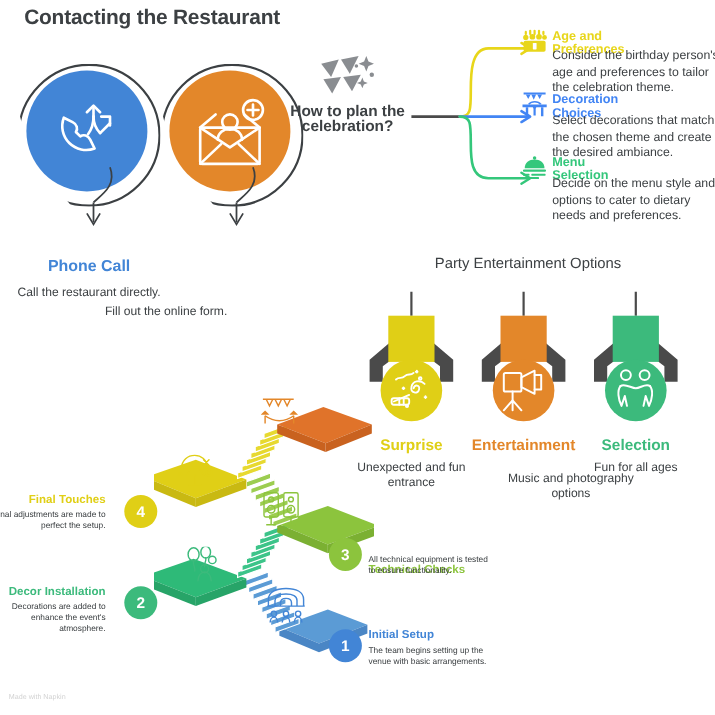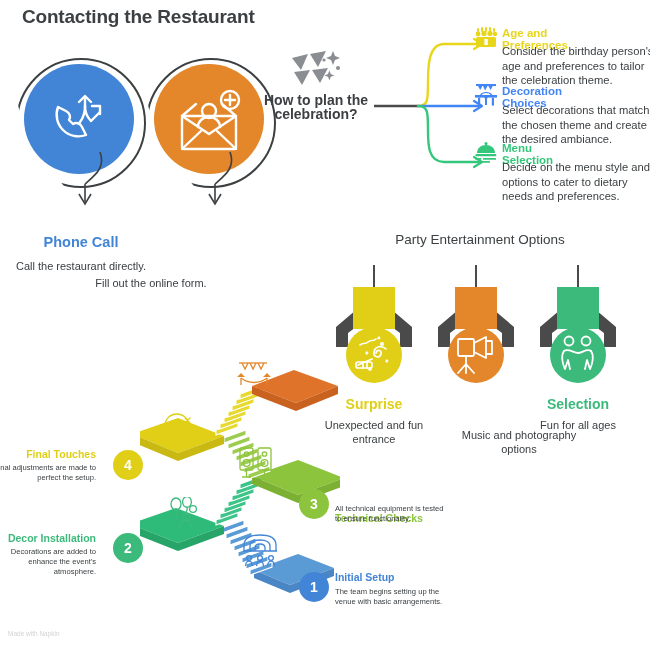--- a/index.html
+++ b/index.html
@@ -248,20 +248,21 @@
     <rect x="33" y="22" width="42" height="42" fill="#e3872a"></rect>
     <circle cx="54" cy="90" r="28" fill="#e3872a"></circle>
     <g fill="none" stroke="#ffffff" stroke-width="1.8" stroke-linecap="round" stroke-linejoin="round">
       <rect x="36" y="74" width="16" height="17" rx="1.5"></rect>
       <path d="M52 78 L64 72 L64 93 L52 87 Z"></path>
       <path d="M64 76 L70 76 L70 89 L64 89"></path>
       <path d="M44 91 L44 99"></path>
       <path d="M44 99 L36 108 M44 99 L52 108 M44 99 L44 108"></path>
     </g>
   </svg>
+  <div class="claw-name" style="left:411px;top:396px;color:#e3872a;">Entertainment</div>
   <div class="claw-desc" style="left:411px;top:428px;margin-left:43px;">Music and photography options</div>
 
   <svg class="abs" style="left:524px;top:265px;" width="108" height="130">
     <line x1="54" y1="0" x2="54" y2="22" stroke="#4a4a4a" stroke-width="2"></line>
     <g fill="#4a4a4a">
       <path d="M36 45 L16 62 L16 82 L28 82 L28 68 L44 56 Z"></path>
       <path d="M72 45 L92 62 L92 82 L80 82 L80 68 L64 56 Z"></path>
     </g>
     <path d="M47 58 a7 7 0 0 0 14 0 z" fill="#4a4a4a"></path>
     <rect x="33" y="22" width="42" height="42" fill="#3cba7c"></rect>

